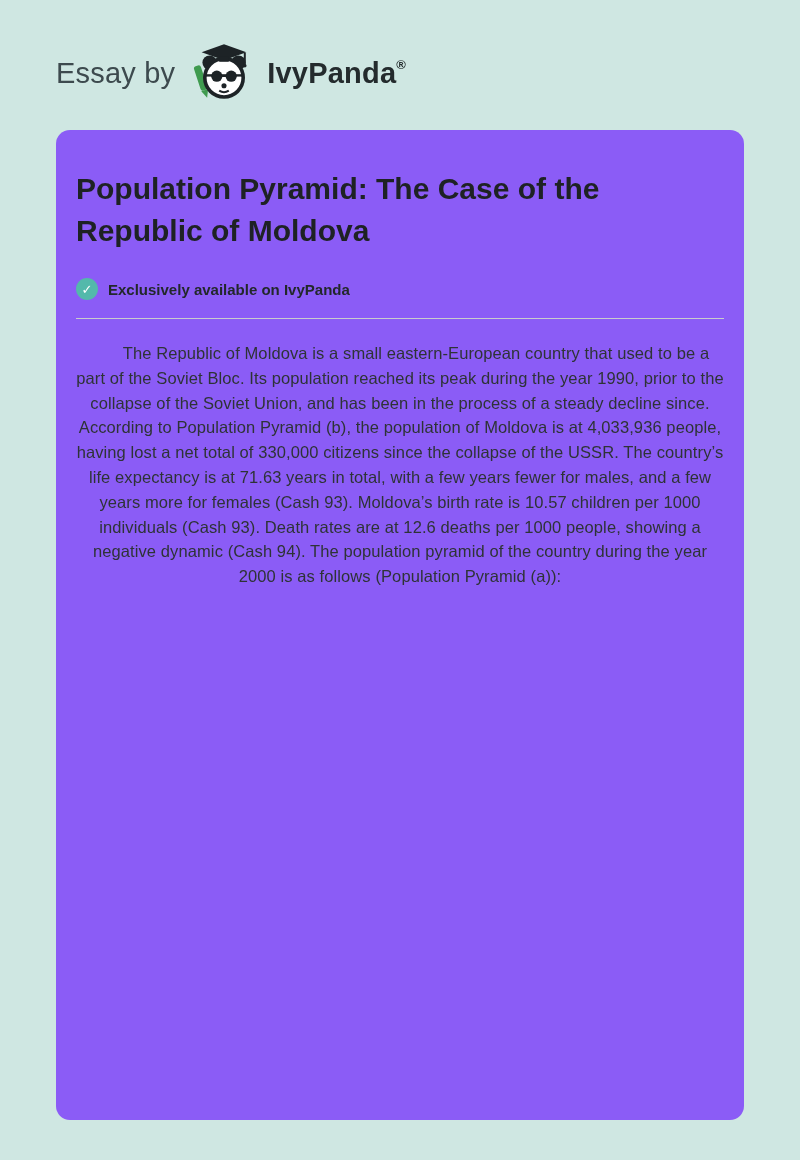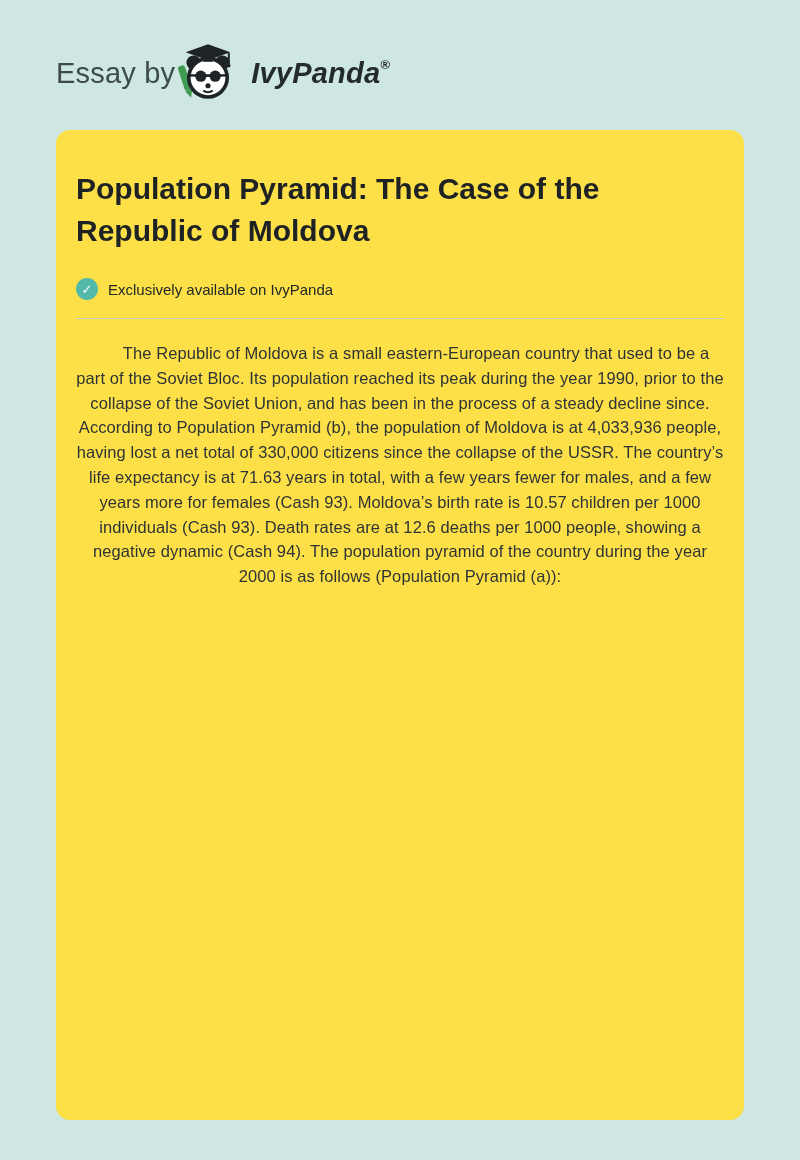--- a/index.html
+++ b/index.html
@@ -20,26 +20,26 @@
   .header {
     display: flex;
     align-items: center;
     padding: 36px 0 0 56px;
     height: 110px;
   }
   .essay-by {
     font-size: 29px;
     color: #3d4a4e;
     letter-spacing: 0.2px;
+    margin-right: 16px;
   }
   .logo-wrap {
     display: flex;
     align-items: center;
     cursor: pointer;
-    font-style: italic;
   }
   .logo-svg {
     width: 66px;
     height: 64px;
     margin-right: 10px;
   }
   .brand {
     font-size: 29px;
     font-weight: bold;
     color: #242b2d;
@@ -50,21 +50,21 @@
     font-weight: bold;
     vertical-align: 14px;
   }
   
   .card {
     position: absolute;
     left: 56px;
     top: 130px;
     width: 688px;
     height: 990px;
-    background: #fde047;
+    background: #8b5cf6;
     border-radius: 14px;
     padding: 38px 20px 0 20px;
   }
   .card-title {
     font-size: 30px;
     line-height: 1.4;
     font-weight: bold;
     color: #1e2224;
     max-width: 620px;
     margin-bottom: 26px;
@@ -83,21 +83,21 @@
     font-size: 13px;
     font-weight: bold;
     display: flex;
     align-items: center;
     justify-content: center;
     margin-right: 10px;
     flex: 0 0 auto;
   }
   .badge-label {
     font-size: 15px;
-    font-weight: normal;
+    font-weight: bold;
     color: #22282a;
   }
   .divider {
     border: none;
     border-top: 1px solid #c9cccc;
     margin: 0 0 22px 0;
   }
   .body-text {
     font-size: 16.5px;
     line-height: 24.8px;

